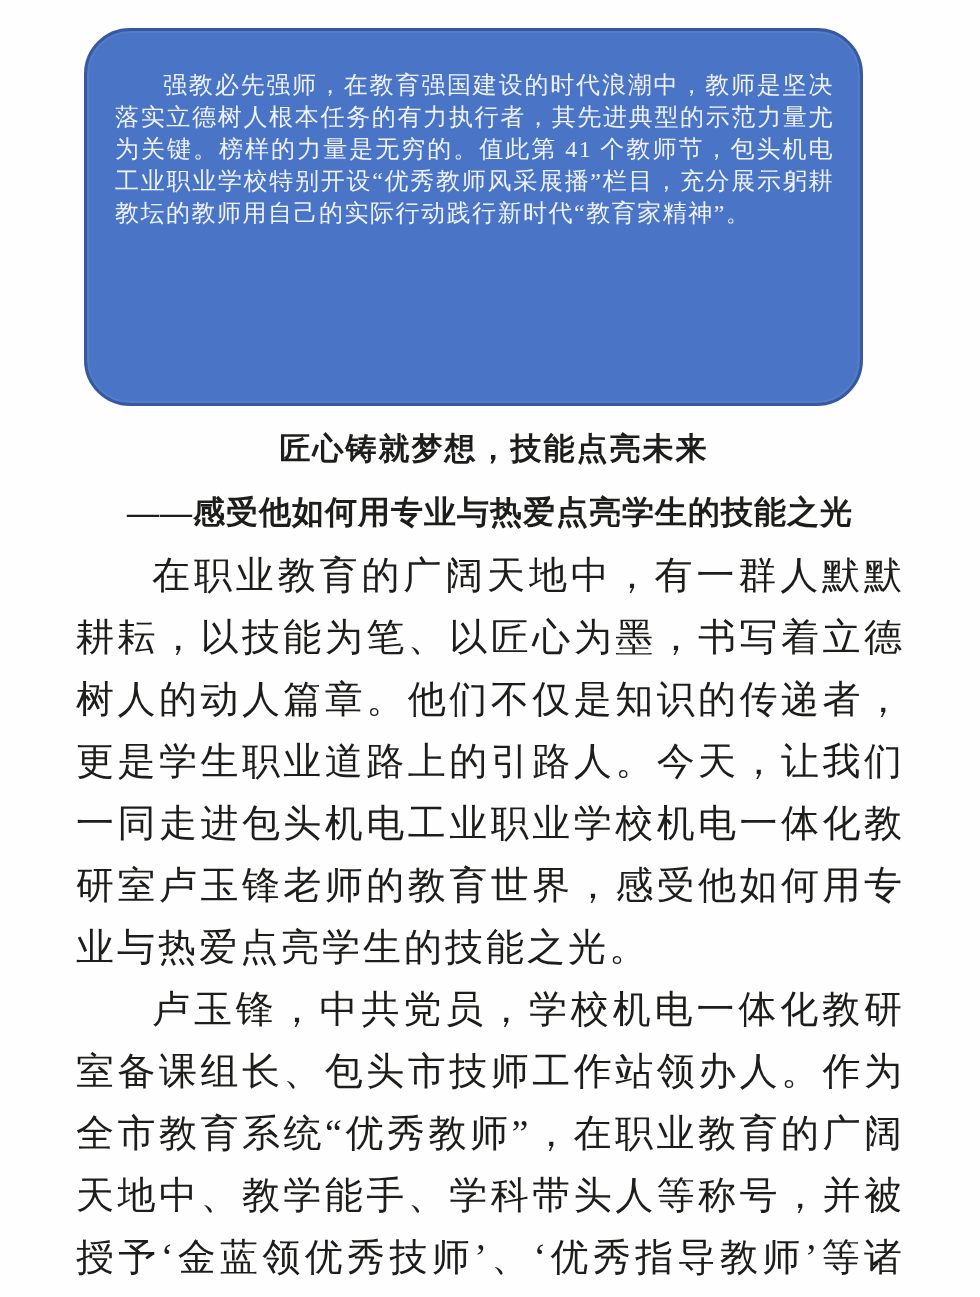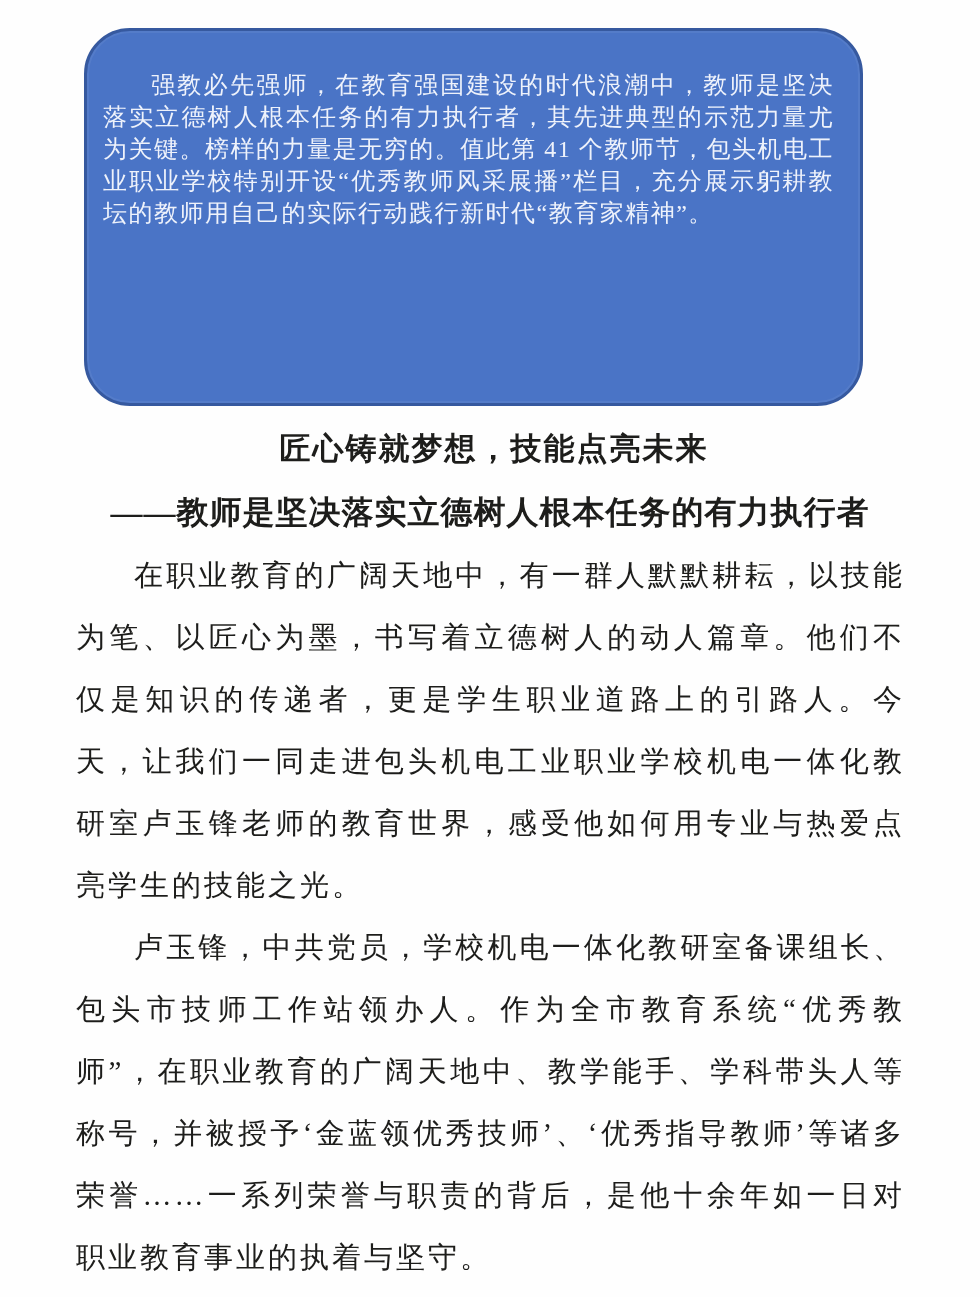--- a/index.html
+++ b/index.html
@@ -16,21 +16,21 @@
     background: #fefefe;
   }
   
   .banner {
     margin-left: 84px;
     width: 779px;
     height: 378px;
     background: #4a74c6;
     border: 3px solid #36599f;
     border-radius: 46px;
-    padding: 38px 26px 0 16px;
+    padding: 38px 26px 0 28px;
     box-shadow: inset 0 0 0 2px rgba(255,255,255,0.06);
   }
   .banner p {
     color: #eef2fb;
     font-size: 24px;
     line-height: 32px;
     letter-spacing: 1.5px;
     text-indent: 2em;
     text-align: justify;
     text-justify: inter-ideograph;
@@ -53,40 +53,40 @@
     line-height: 40px;
     font-weight: bold;
     color: #1d1d1b;
     letter-spacing: 1px;
   }
   
   .article {
     margin: 12px 75px 0 76px;
   }
   .article p {
-    font-size: 29px;
+    font-size: 38px;
     line-height: 62px;
     letter-spacing: 3px;
     color: #1d1d1b;
     text-indent: 2em;
     text-align: justify;
     text-justify: inter-ideograph;
   }
 </style>
 </head>
 <body>
 
 <div class="page">
 
   <div class="banner">
     <p>强教必先强师，在教育强国建设的时代浪潮中，教师是坚决落实立德树人根本任务的有力执行者，其先进典型的示范力量尤为关键。榜样的力量是无穷的。值此第 41 个教师节，包头机电工业职业学校特别开设“优秀教师风采展播”栏目，充分展示躬耕教坛的教师用自己的实际行动践行新时代“教育家精神”。</p>
   </div>
 
   <h1 class="article-title">匠心铸就梦想，技能点亮未来</h1>
 
-  <h2 class="article-subtitle">——教师是坚决落实立德树人根本任务的有力执行者</h2>
+  <h2 class="article-subtitle">——感受他如何用专业与热爱点亮学生的技能之光</h2>
 
   <div class="article">
     <p>在职业教育的广阔天地中，有一群人默默耕耘，以技能为笔、以匠心为墨，书写着立德树人的动人篇章。他们不仅是知识的传递者，更是学生职业道路上的引路人。今天，让我们一同走进包头机电工业职业学校机电一体化教研室卢玉锋老师的教育世界，感受他如何用专业与热爱点亮学生的技能之光。</p>
     <p>卢玉锋，中共党员，学校机电一体化教研室备课组长、包头市技师工作站领办人。作为全市教育系统“优秀教师”，在职业教育的广阔天地中、教学能手、学科带头人等称号，并被授予‘金蓝领优秀技师’、‘优秀指导教师’等诸多荣誉……一系列荣誉与职责的背后，是他十余年如一日对职业教育事业的执着与坚守。</p>
   </div>
 
 </div>
 
 </body></html>

